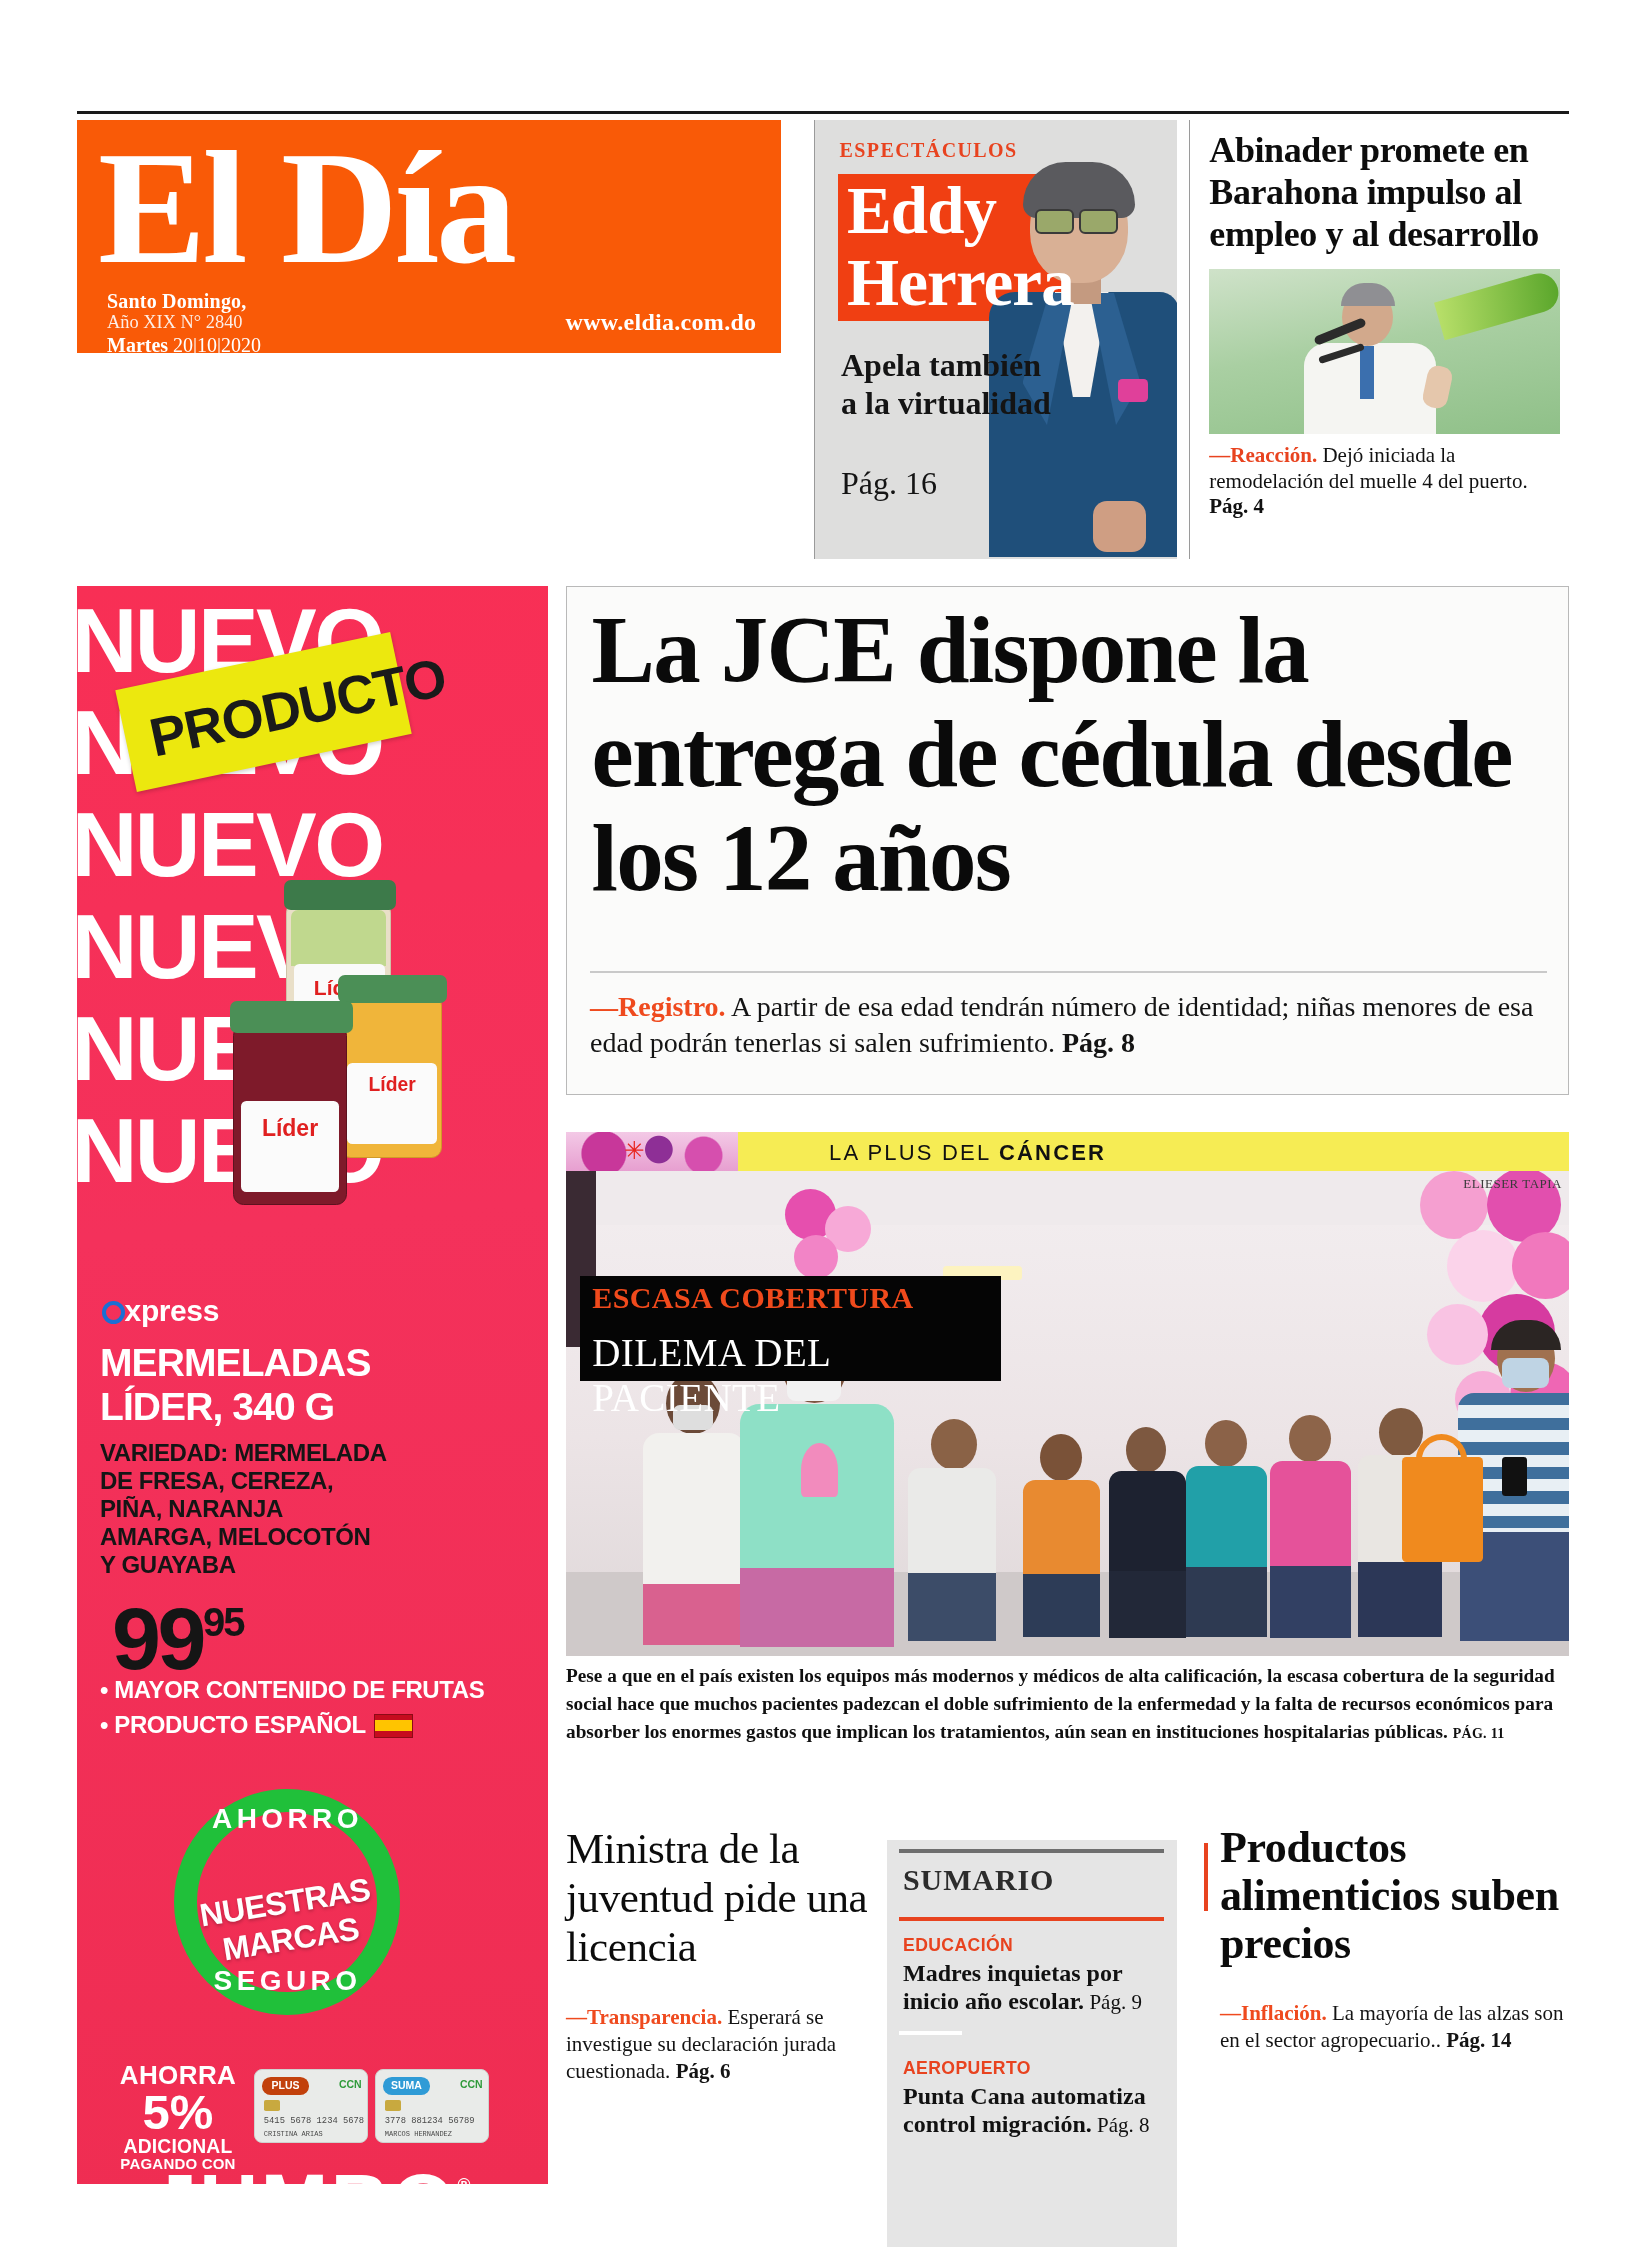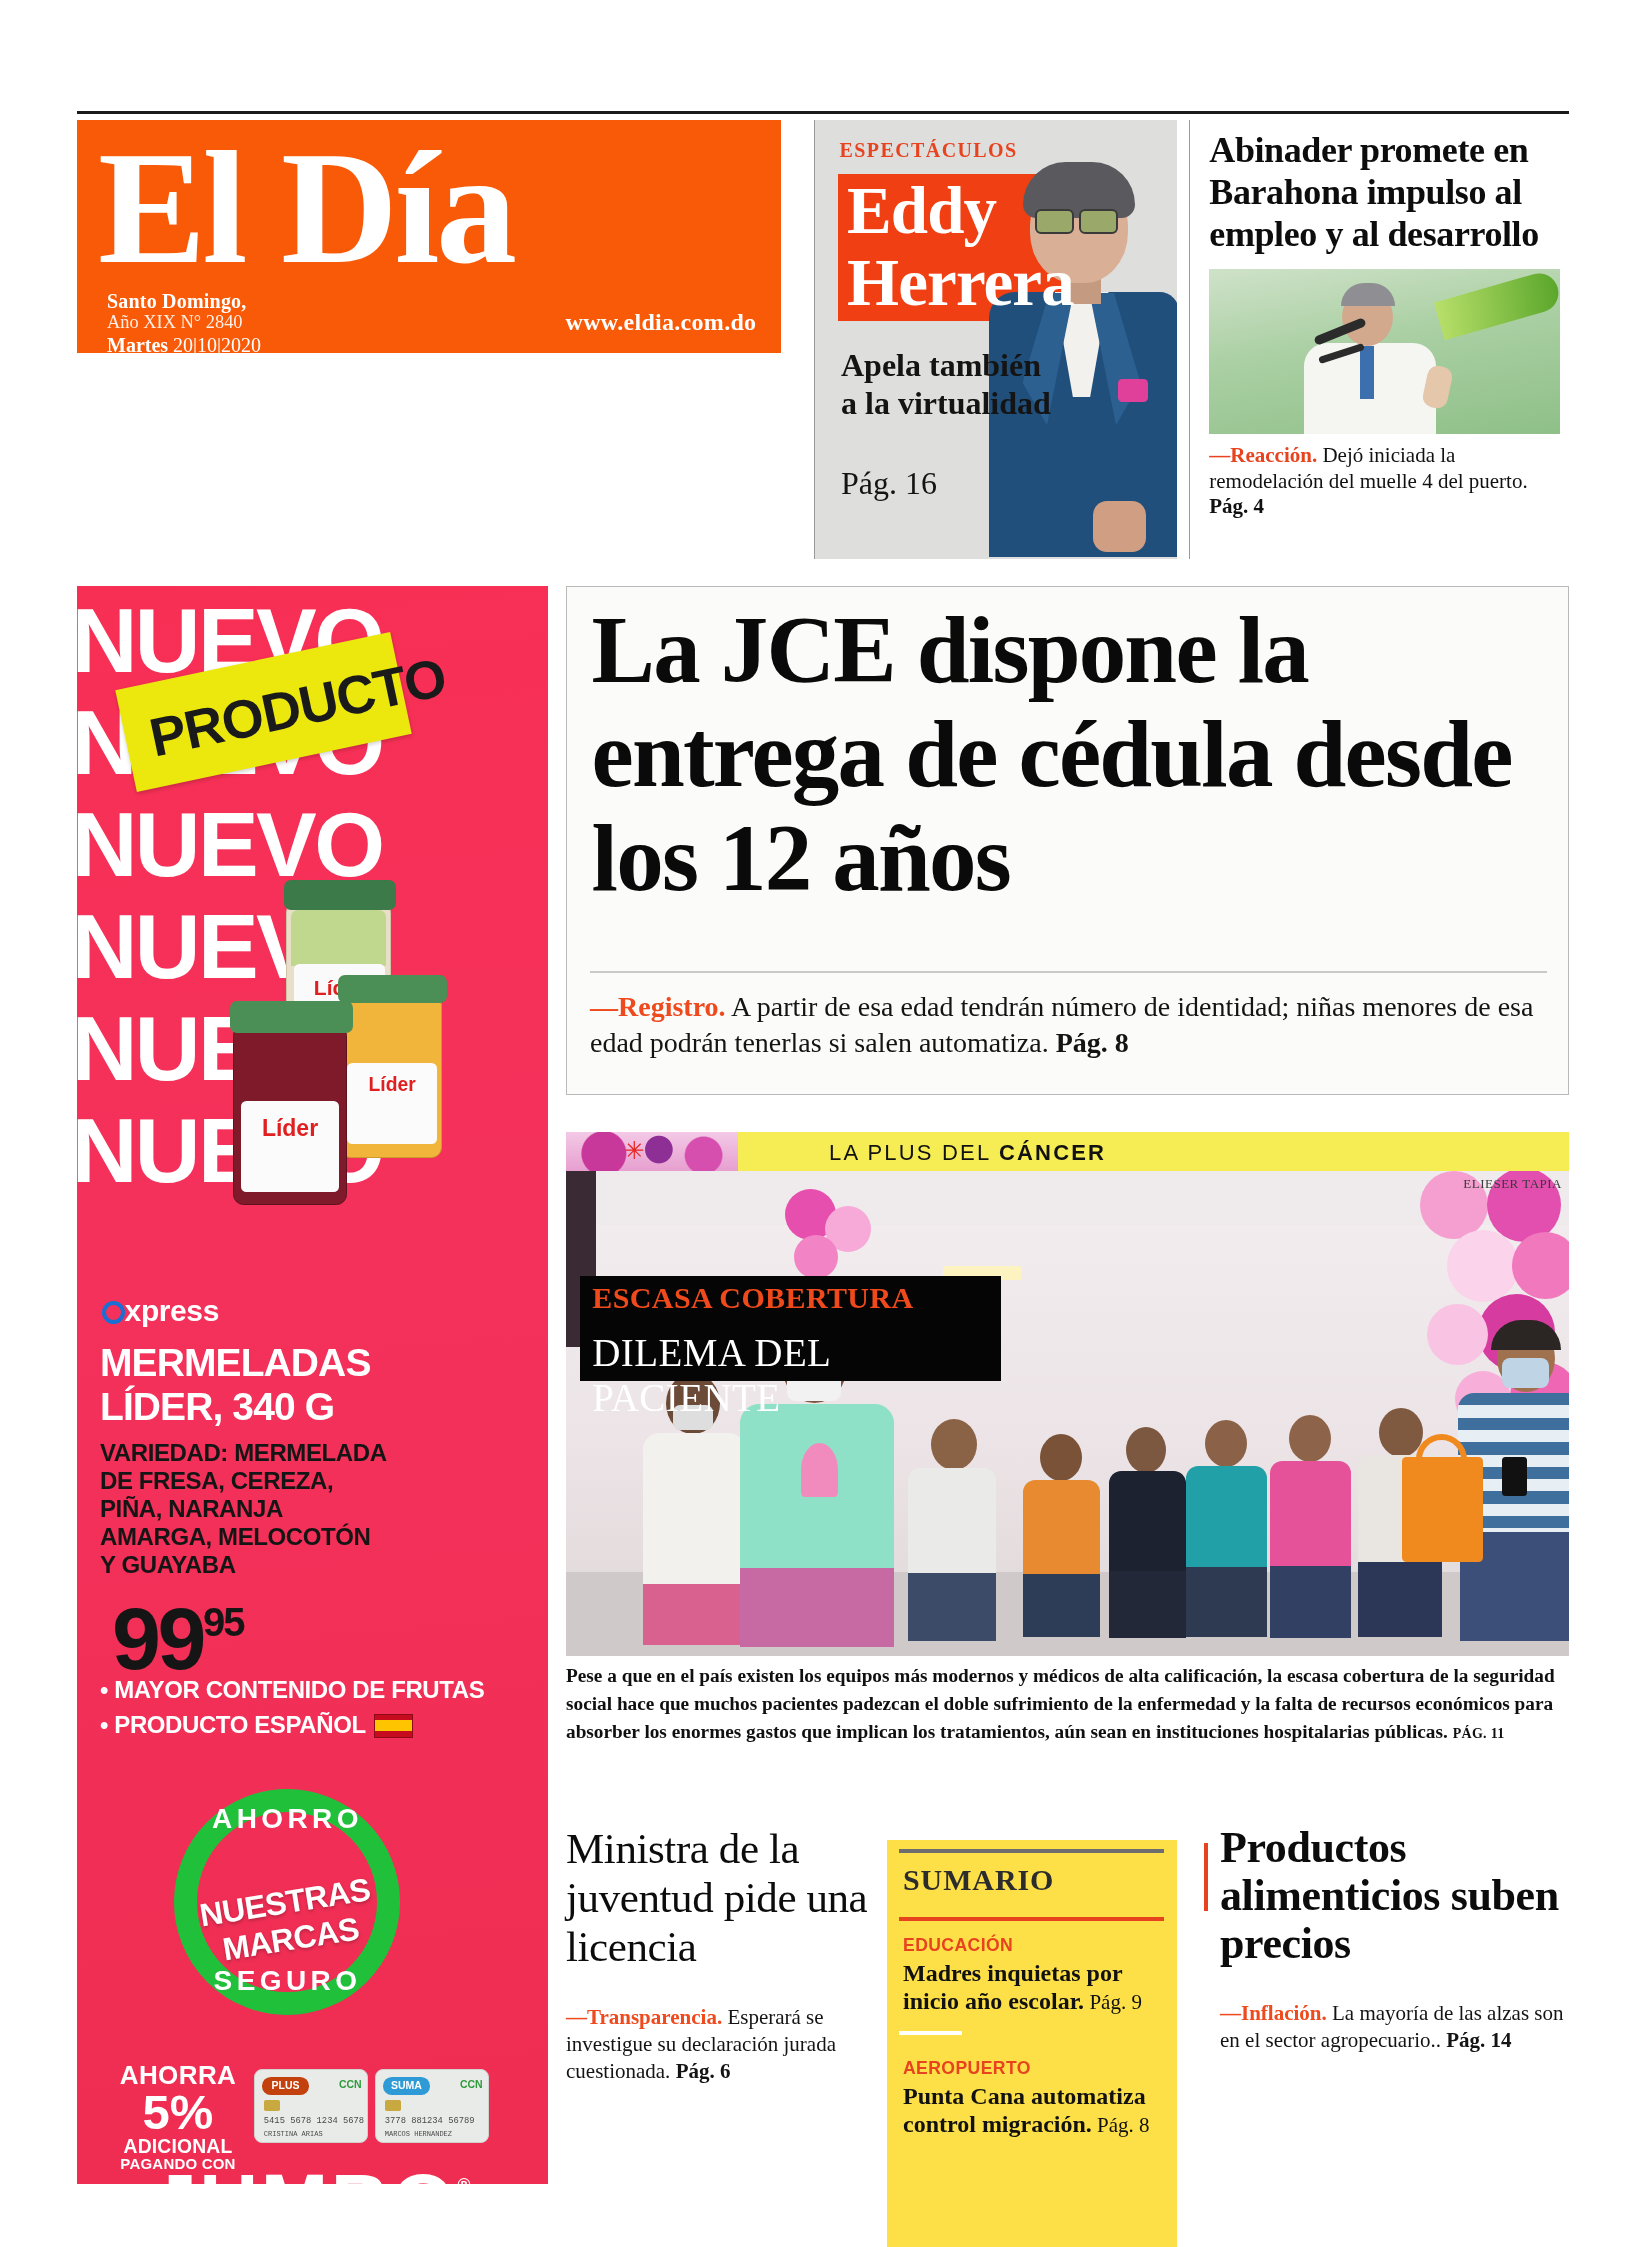--- a/index.html
+++ b/index.html
@@ -242,21 +242,21 @@
   .bcol { position:absolute; top:1824px; }
   .b1 { left:566px; width:303px; }
   .b3 { left:1220px; width:349px; }
   .b1 .bh, .b3 .bh { color:#0c0c0c; font-family:"Liberation Serif",serif; font-weight:400; font-size:43px; line-height:49px; letter-spacing:-0.4px; }
   .b3 .bh { font-weight:700; line-height:48px; font-size:44px; }
   .b1 .bd, .b3 .bd { margin-top:33px; color:#141414; font-size:21px; line-height:27px; }
   .b3 .bd { margin-top:32px; }
   .bd .dash { color:#ef4a1e; font-weight:700; }
   .bd .lbl { color:#ef4a1e; font-weight:700; }
   .bd b { font-weight:700; }
-  .sumario { position:absolute; left:887px; top:1840px; width:290px; height:408px; background:#fde047; }
+  .sumario { position:absolute; left:887px; top:1840px; width:290px; height:408px; background:#e5e5e5; }
   .sum-top { position:absolute; left:12.3px; top:8.8px; width:265px; height:4.4px; background:#6e6e6e; }
   .sum-title { position:absolute; left:16px; top:23px; color:#2c2c2c;
                font-family:"Liberation Serif",serif; font-weight:700; font-size:30px; letter-spacing:0.9px; }
   .sum-rule { position:absolute; left:12.3px; top:77px; width:265px; height:3.5px; background:#e8431f; }
   .sum-item { position:absolute; left:16px; width:263px; }
   .sum-item .k { color:#e8431f; font-family:"Liberation Sans",serif; font-weight:700; font-size:17.6px; letter-spacing:0.4px; }
   .sum-item .t { margin-top:2.6px; color:#111; font-family:"Liberation Serif",serif; font-weight:700; font-size:24px; line-height:28px; }
   .sum-item .t .pg { font-weight:400; font-size:21px; }
   .sum-div { position:absolute; left:12.3px; width:63px; height:3.5px; background:#ffffff; }
   .b3::before { content:""; position:absolute; left:-16px; top:19.3px; width:3.5px; height:68px; background:#e8431f; }
@@ -382,21 +382,21 @@
       <div class="cc-name">MARCOS HERNANDEZ</div>
     </div>
 
     <div class="jumbo"><span>JUMBO</span><sup>®</sup></div>
 
   </div>
 
   <div class="lead-box">
     <div class="lead-hl">La JCE dispone la entrega de cédula desde los 12 años</div>
     <div class="lead-rule"></div>
-    <div class="lead-deck"><span class="dash">—</span><span class="lbl">Registro.</span><span> A partir de esa edad tendrán número de identidad; niñas menores de esa edad podrán tenerlas si salen automatiza. </span><b>Pág. 8</b></div>
+    <div class="lead-deck"><span class="dash">—</span><span class="lbl">Registro.</span><span> A partir de esa edad tendrán número de identidad; niñas menores de esa edad podrán tenerlas si salen sufrimiento. </span><b>Pág. 8</b></div>
   </div>
 
   <div class="feat">
     <div class="feat-banner">
       <div class="feat-banner-img"></div>
       <div class="feat-banner-star">✳</div>
       <div class="feat-banner-txt"><span>LA PLUS DEL </span><b>CÁNCER</b></div>
     </div>
 
     <div class="feat-photo">

